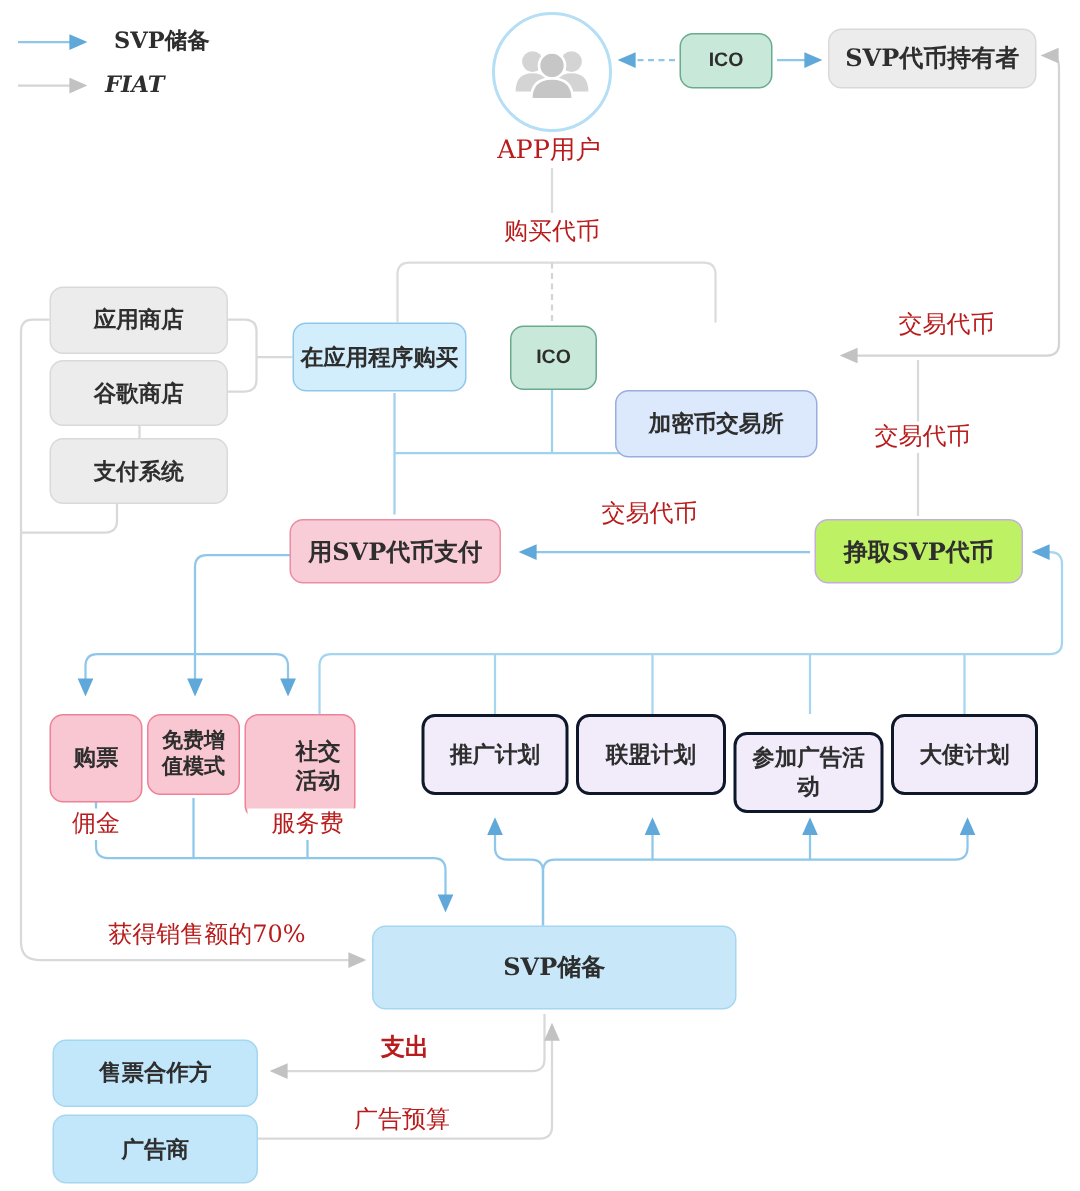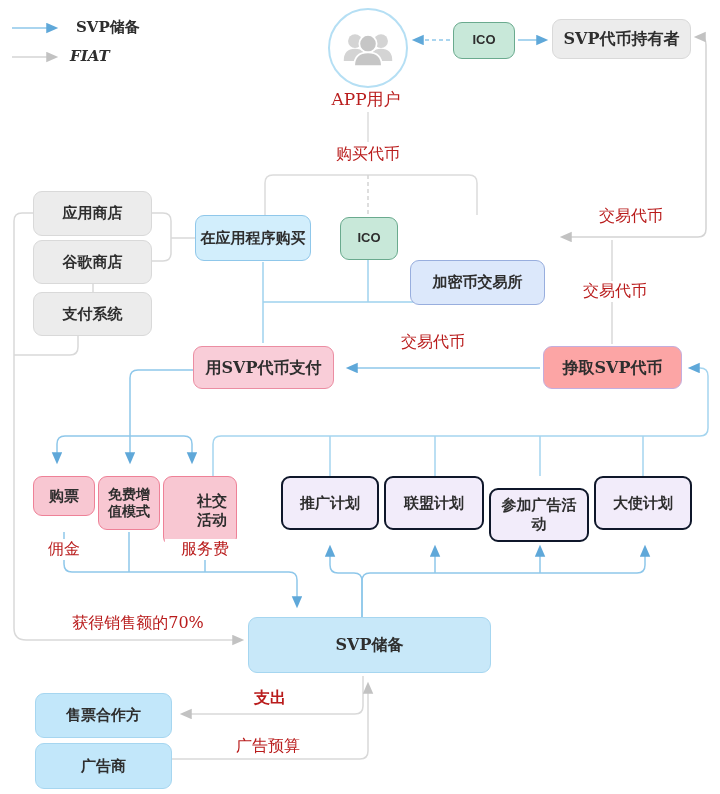--- a/index.html
+++ b/index.html
@@ -8,21 +8,21 @@
   #wires{position:absolute;left:0;top:0;width:720px;height:794px;z-index:1;}
   .node{position:absolute;z-index:2;display:flex;align-items:center;justify-content:center;
         text-align:center;border-radius:9px;font-weight:700;font-size:15px;line-height:1.25;
         box-sizing:border-box;padding:2px 4px;}
   .gray  {background:#ececec;border:1px solid #d9d9d9;}
   .green {background:#c8e8d9;border:1.5px solid #6aaa8e;font-family:"Liberation Sans",sans-serif;font-size:13px;}
   .cyan  {background:#d2eefc;border:1px solid #8fc7ea;}
   .peri  {background:#dce8fb;border:1px solid #98aede;}
   .pink  {background:#f9cdd8;border:1.5px solid #eb8da2;}
   .pinkS {background:#f8c7d2;border:1.5px solid #ee8197;}
-  .lav   {background:#fca5a5;border:1.5px solid #c3aede;}
+  .lav   {background:#bef264;border:1.5px solid #c3aede;}
   .purp  {background:#f2ecfa;border:2px solid #0f172a;}
   .blue  {background:#c8e8f9;border:1.5px solid #a6d6f0;}
   .blueS {background:#c2e7fa;border:1px solid #a6d6f0;}
   .lbl{position:absolute;z-index:3;text-align:center;font-size:15px;font-weight:400;color:#b91c1c;}
   .lbl.bg{background:#fff;}
   #user-circle{position:absolute;left:328px;top:8px;width:76px;height:76px;border:2px solid #b5dff4;
         border-radius:50%;z-index:2;display:flex;align-items:center;justify-content:center;}
   .legend-text{position:absolute;z-index:3;font-size:15px;font-weight:700;}
 </style>
 </head>
@@ -116,21 +116,21 @@
   <div class="node green" style="left:340px;top:217px;width:58px;height:43px;">ICO</div>
   <div class="node peri" style="left:410px;top:216px;width:135px;height:45px;margin-top:44px;">加密币交易所</div>
 
   <div class="lbl bg" style="left:581px;top:206px;width:100px;font-size:16px;">交易代币</div>
   <div class="lbl bg" style="left:565px;top:281px;width:100px;font-size:16px;">交易代币</div>
   <div class="lbl bg" style="left:383px;top:332px;width:100px;font-size:16px;">交易代币</div>
 
   <div class="node pink" style="left:193px;top:346px;width:141px;height:43px;font-size:16px;">用SVP代币支付</div>
   <div class="node lav" style="left:543px;top:346px;width:139px;height:43px;font-size:16px;">挣取SVP代币</div>
 
-  <div class="node pinkS" style="left:33px;top:476px;width:62px;height:40px;">购票</div>
+  <div class="node pinkS" style="left:33px;top:476px;width:62px;height:59px;">购票</div>
   <div class="node pinkS" style="left:98px;top:476px;width:62px;height:54px;font-size:14px;">免费增值模式</div>
   <div class="node pinkS" style="left:163px;top:476px;width:74px;height:70px;padding-left:28px;">社交活动</div>
 
   <div class="node purp" style="left:281px;top:476px;width:98px;height:54px;">推广计划</div>
   <div class="node purp" style="left:384px;top:476px;width:100px;height:54px;">联盟计划</div>
   <div class="node purp" style="left:489px;top:488px;width:100px;height:54px;">参加广告活动</div>
   <div class="node purp" style="left:594px;top:476px;width:98px;height:54px;">大使计划</div>
 
   <div class="lbl bg" style="left:34px;top:539px;width:60px;font-size:16px;">佣金</div>
   <div class="lbl bg" style="left:165px;top:539px;width:80px;font-size:16px;">服务费</div>

